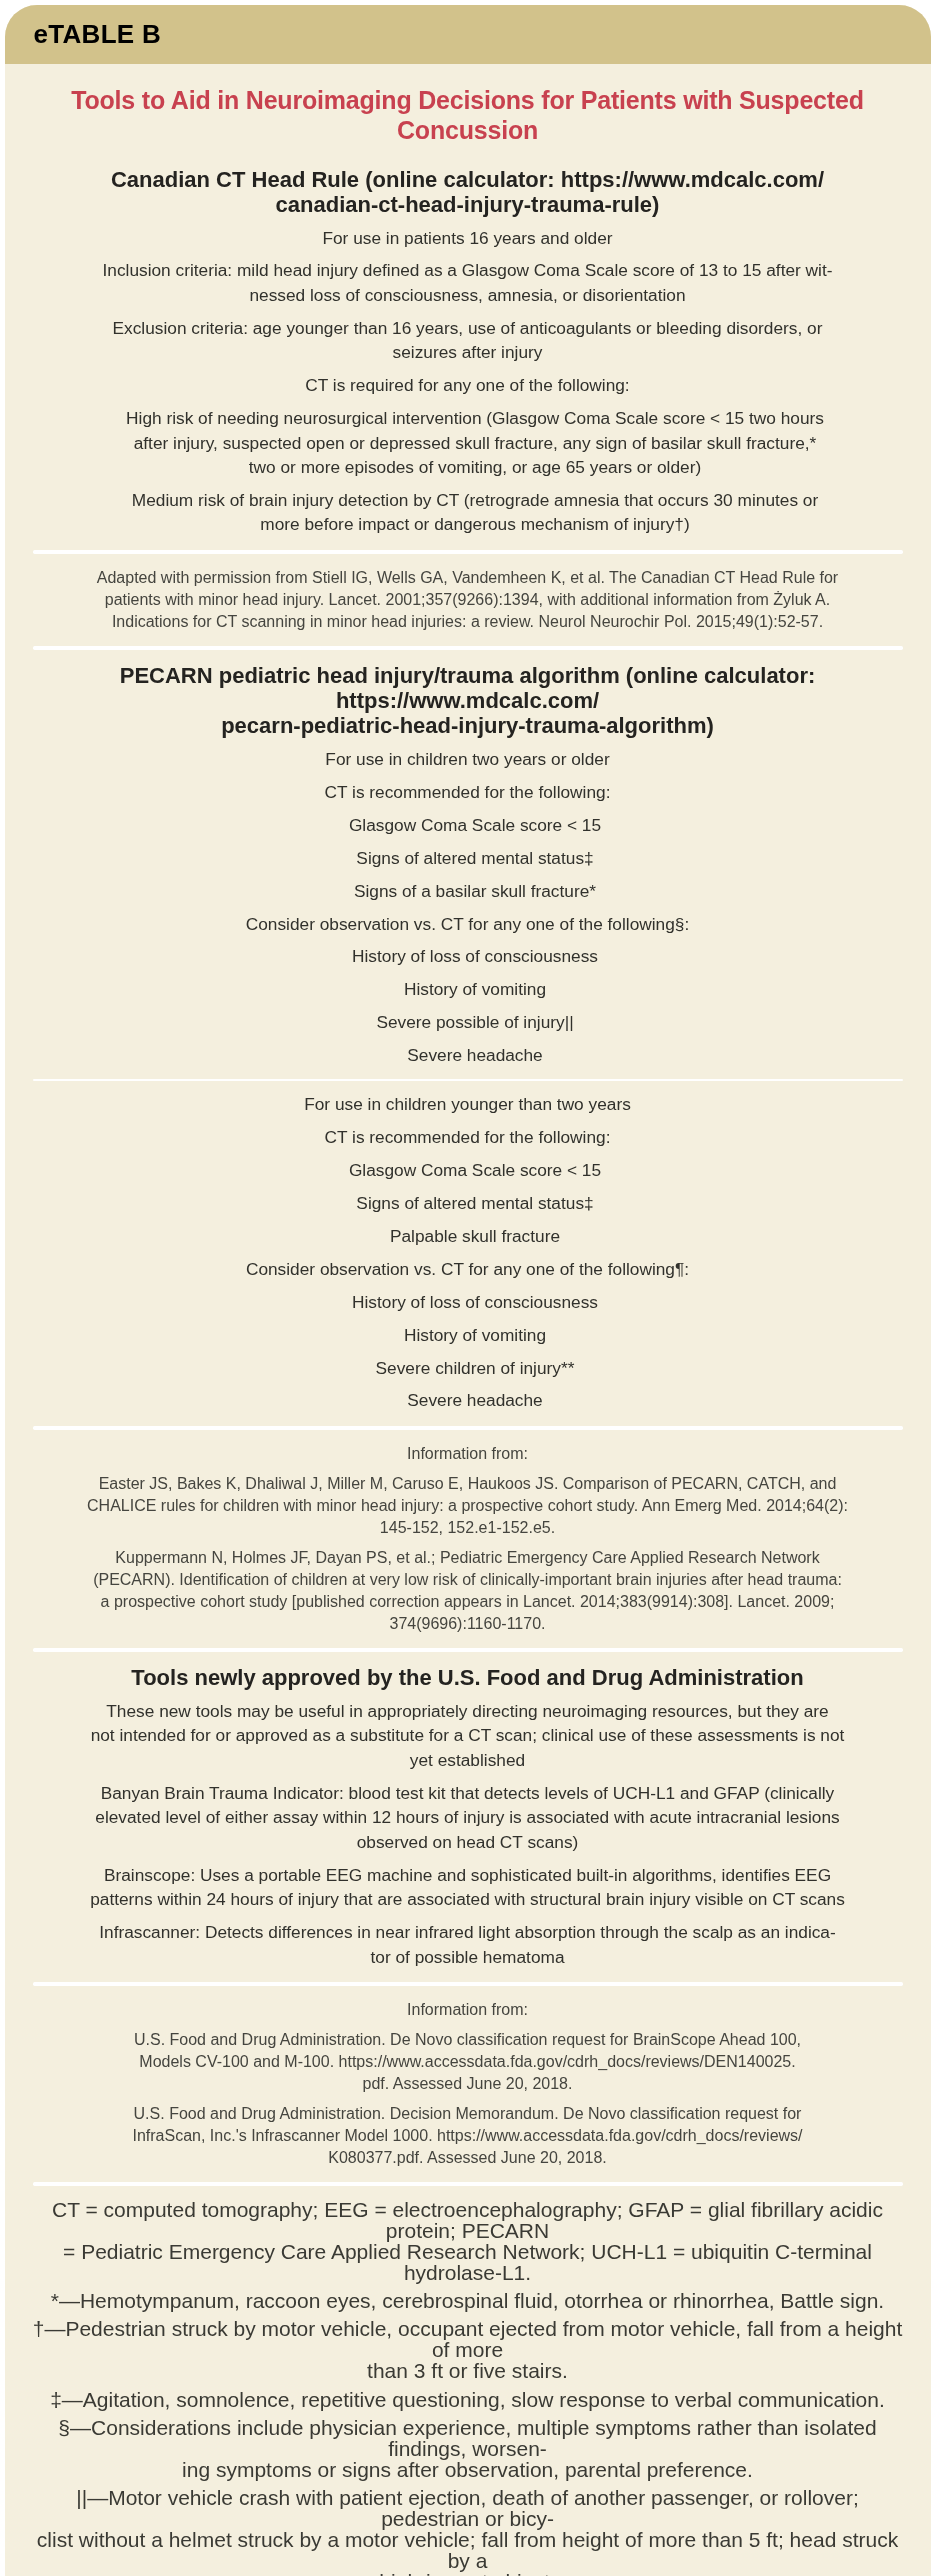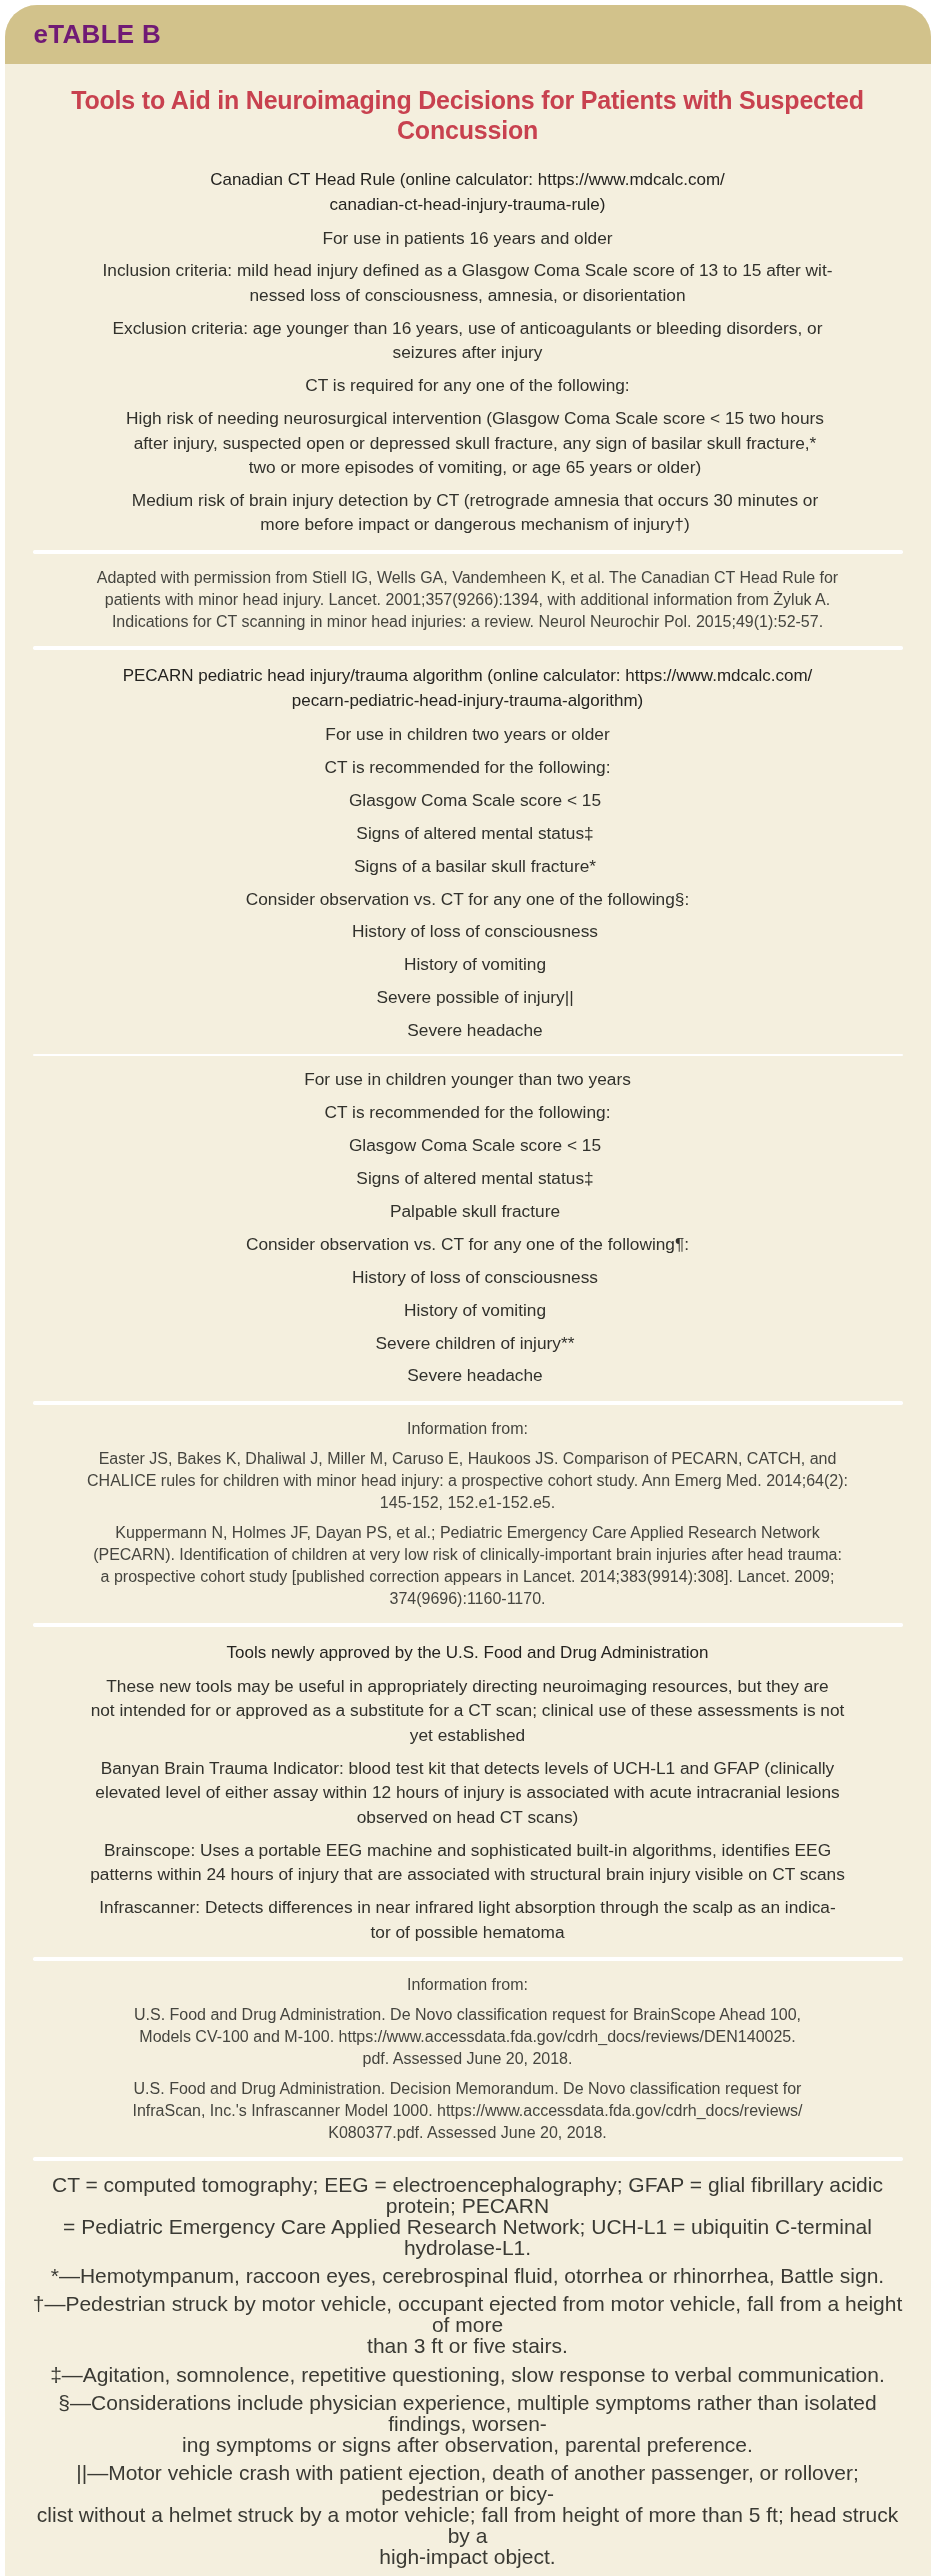--- a/index.html
+++ b/index.html
@@ -22,39 +22,39 @@
     background: #d2c28b;
     height: 59px;
     display: flex;
     align-items: center;
     padding: 0 29px;
   }
   .header-label {
     font-weight: bold;
     font-size: 26px;
     line-height: 1;
-    color: #701a75;
+    color: #000000;
     letter-spacing: 0.3px;
   }
   .card-body {
     padding: 21px 28px 39px 28px;
   }
   .pre { white-space: pre-line; text-align: center; }
   .title {
     margin: 0 0 22px 0;
     font-weight: bold;
     font-size: 25px;
     line-height: 30px;
     letter-spacing: -0.2px;
     color: #c8414f;
   }
   .heading {
     margin: 0 0 9px 0;
-    font-weight: normal;
-    font-size: 17px;
+    font-weight: bold;
+    font-size: 22px;
     line-height: 25px;
     color: #242320;
   }
   .p {
     margin: 0 0 8.4px 0;
     font-size: 17.3px;
     line-height: 24.5px;
     color: #31312c;
   }
   .ind { margin-left: 15px; }

